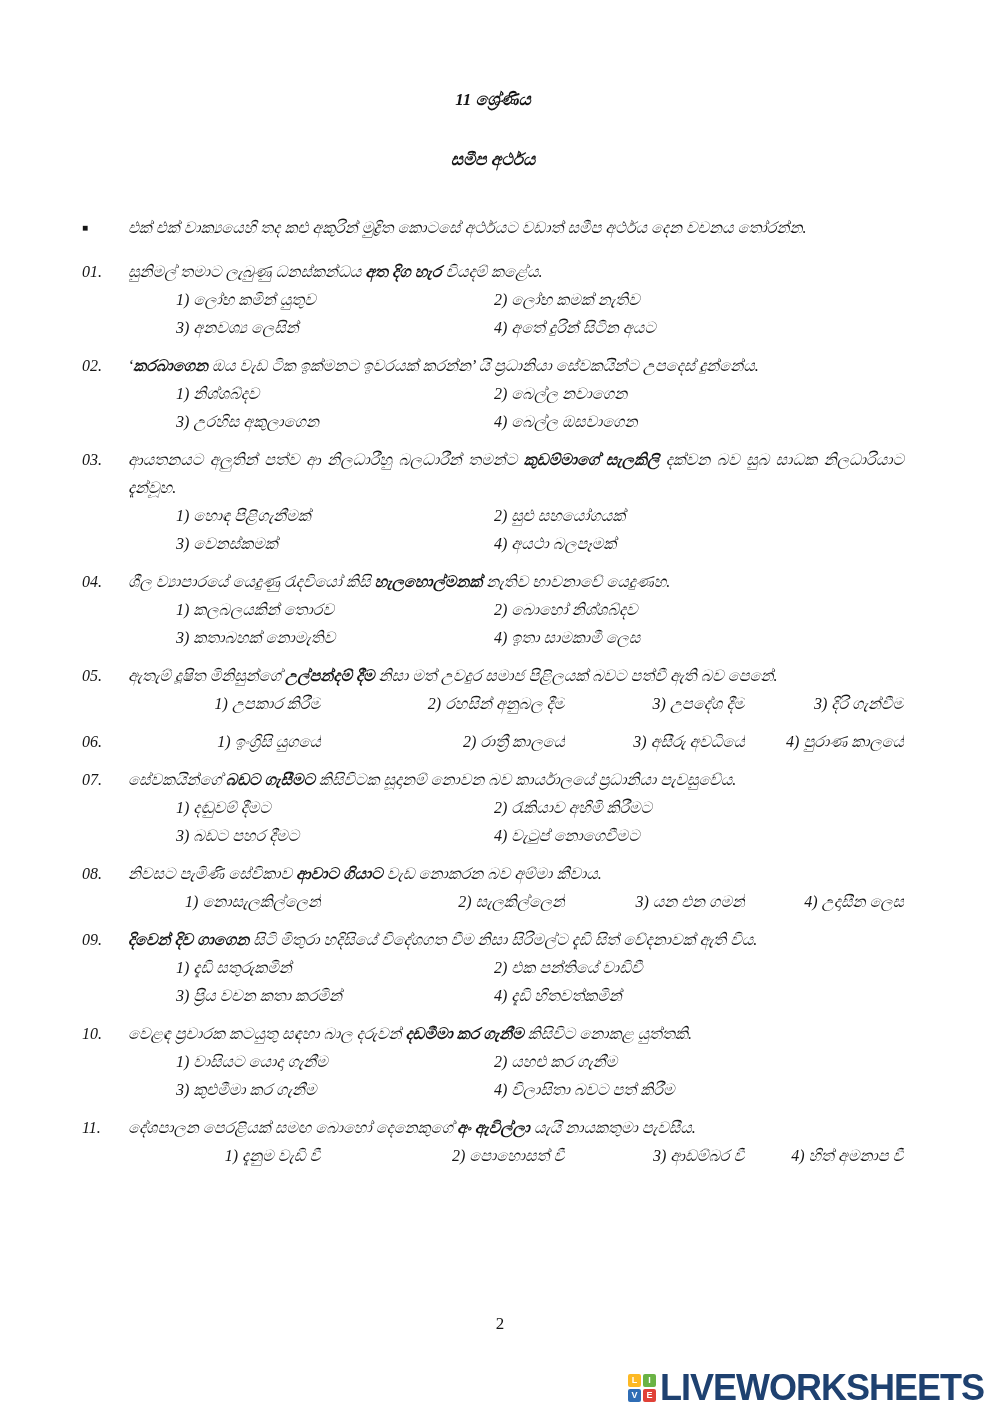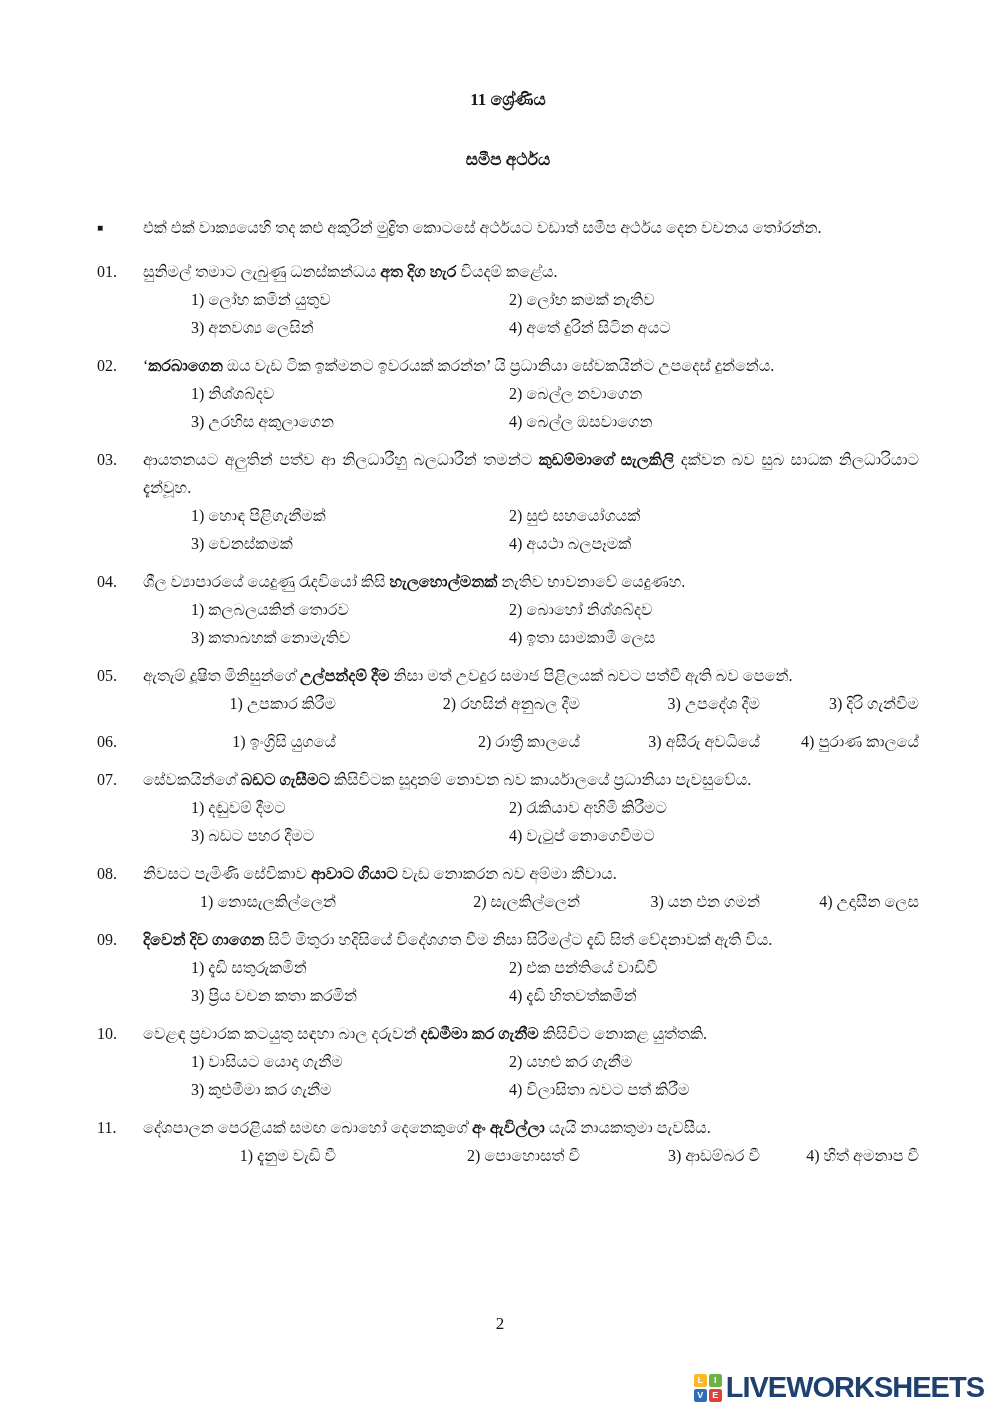--- a/index.html
+++ b/index.html
@@ -2,21 +2,21 @@
 <html><head>
 <meta charset="utf-8">
 <style>
   html,body { margin:0; padding:0; background:#e8e8e8; }
   .page {
     position:relative; width:1000px; height:1414px; margin:0 auto;
     background:#ffffff; overflow:hidden;
     font-family:"Liberation Serif","DejaVu Sans",serif;
     color:#161616; font-size:16px; line-height:28px;
   }
-  .content { position:absolute; left:97px; top:86px; width:822px; }
+  .content { position:absolute; left:82px; top:86px; width:822px;font-style:italic; }
   .title, .subtitle {
     text-align:center; font-weight:bold; font-size:17px;
     margin:0 0 32px 0; line-height:28px;
   }
   .subtitle { margin-bottom:40px; }
   .intro { display:flex; margin-bottom:16px; }
   .intro .bullet { flex:0 0 46px; font-size:10px; line-height:28px; }
   .intro .intro-text { flex:1; text-align:justify; }
   .question { display:flex; margin-bottom:10px; }
   .qnum { flex:0 0 46px; }
@@ -29,21 +29,21 @@
   .pagenum { position:absolute; top:1310px; left:0; width:100%; text-align:center; font-size:17px; }
   .footer { position:absolute; right:16px; bottom:12px; display:flex; align-items:center; }
   .logo-squares { display:grid; grid-template-columns:13px 13px; grid-auto-rows:13px; gap:2px; margin-right:4px; }
   .sq {
     color:#fff; font-family:"Liberation Sans",sans-serif; font-weight:bold;
     font-size:9px; line-height:13px; display:flex; align-items:center; justify-content:center;
     border-radius:2px;
   }
   .brand {
     font-family:"Liberation Sans",sans-serif; font-weight:bold;
-    font-size:29px; letter-spacing:-1px; line-height:29px;
+    font-size:36px; letter-spacing:-1px; line-height:29px;
   }
 </style>
 </head>
 <body>
 
 <div class="page">
   <div class="content">
     <h1 class="title">11 ශ්‍රේණිය</h1>
     <h2 class="subtitle">සමීප අර්ථය</h2>
     <div class="intro">

